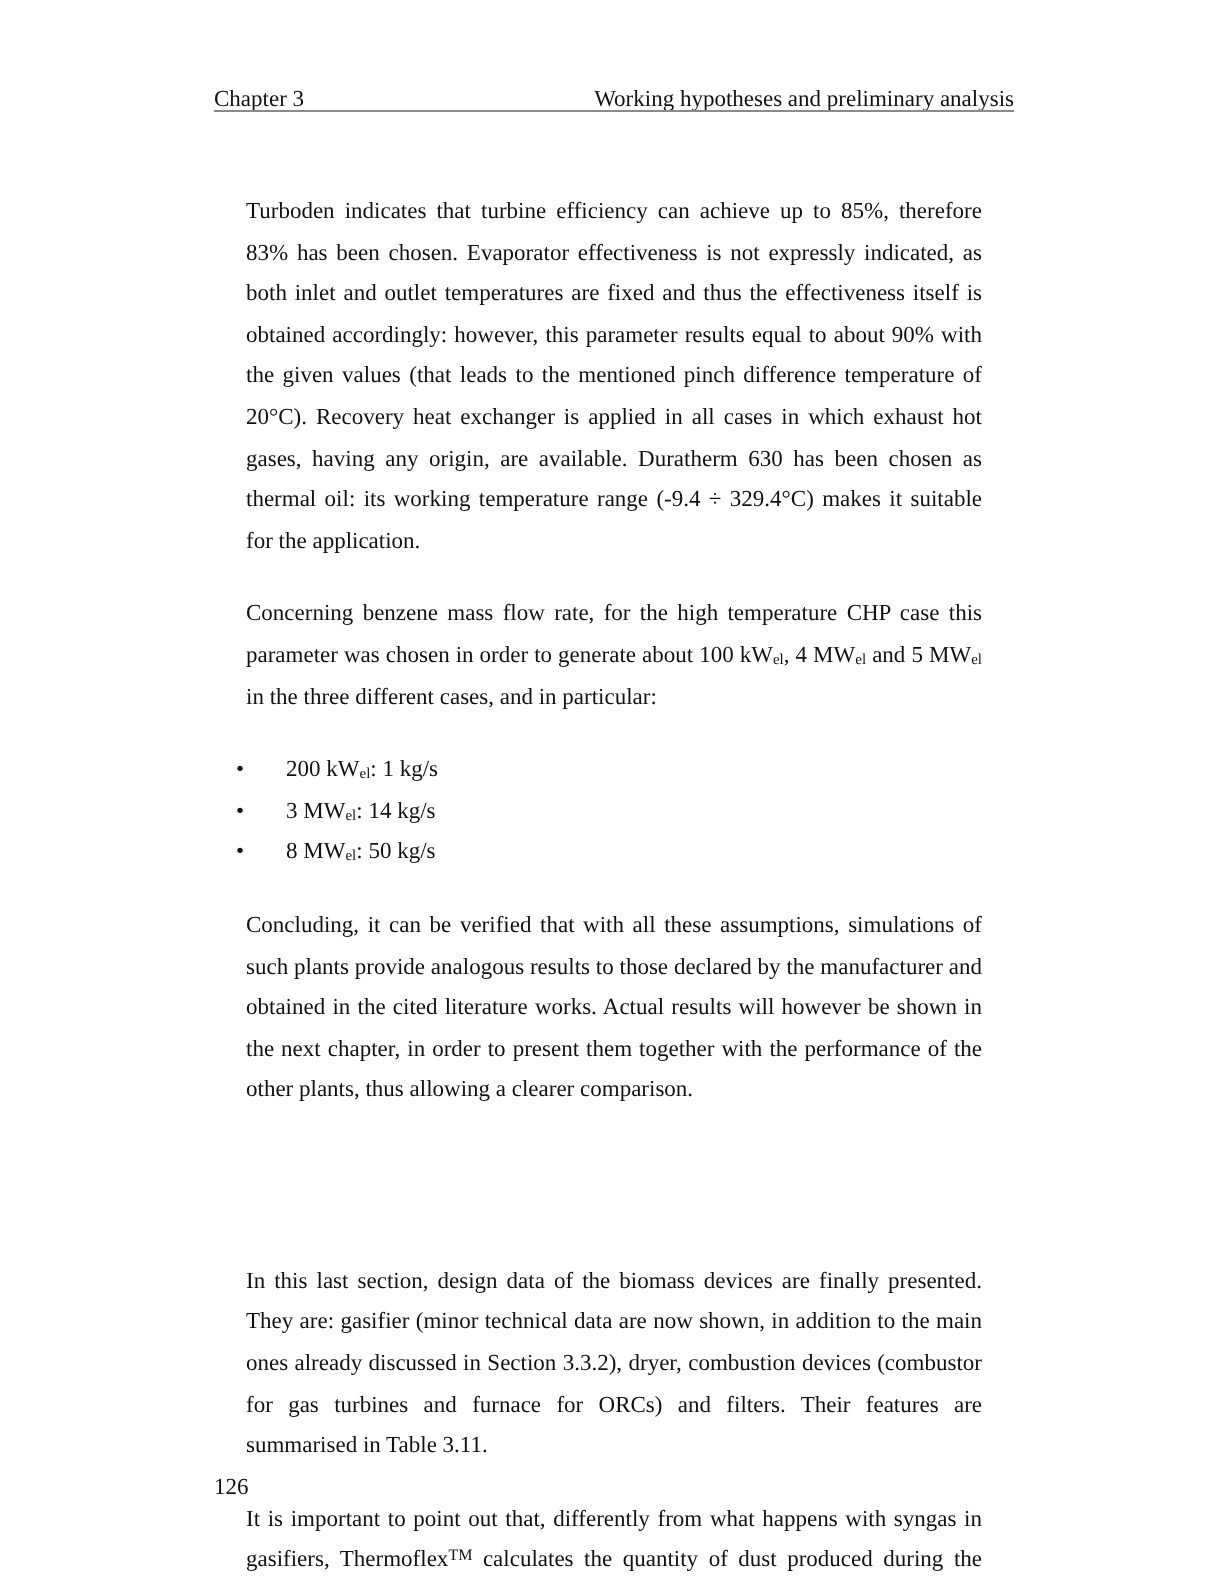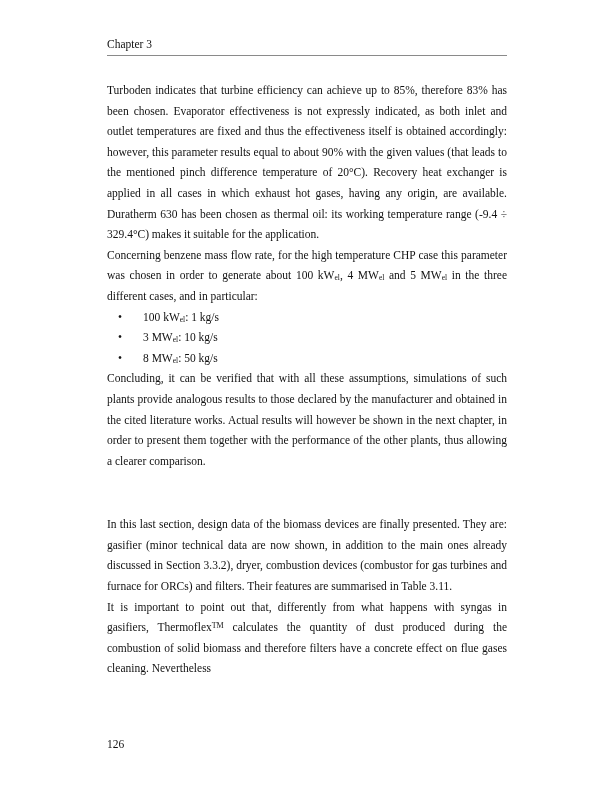--- a/index.html
+++ b/index.html
@@ -17,40 +17,40 @@
     }
     .header {
       position: absolute;
       left: 107px;
       top: 38px;
       width: 400px;
       height: 18px;
       font-size: 11.5px;
       display: flex;
       justify-content: space-between;
-      align-items: flex-start;
+      align-items: flex-end;
     }
     .header-rule {
       position: absolute;
       left: 107px;
       top: 55px;
       width: 400px;
       height: 0;
       border-top: 1px solid #8a8a8a;
     }
     .body-text {
       position: absolute;
       left: 107px;
       top: 80px;
       width: 400px;
       font-size: 11.5px;
       line-height: 20.6px;
     }
     .para {
-      margin: 0;
+      margin: 16px;
       text-align: justify;
     }
     .bullets {
       margin: 0;
       padding: 0;
       list-style: none;
     }
     .bullets li {
       position: relative;
       padding-left: 36px;
@@ -80,36 +80,37 @@
       top: 738px;
       font-size: 11.5px;
     }
     .tm { font-size: 8px; vertical-align: 3px; line-height: 0; }
   </style>
 </head>
 <body>
 
 <div class="header">
   <span>Chapter 3</span>
+  <span>Working hypotheses and preliminary analysis</span>
 </div>
 <div class="header-rule"></div>
 
 <div class="body-text">
   <p class="para">Turboden indicates that turbine efficiency can achieve up to 85%, therefore 83% has been chosen. Evaporator effectiveness is not expressly indicated, as both inlet and outlet temperatures are fixed and thus the effectiveness itself is obtained accordingly: however, this parameter results equal to about 90% with the given values (that leads to the mentioned pinch difference temperature of 20°C). Recovery heat exchanger is applied in all cases in which exhaust hot gases, having any origin, are available. Duratherm 630 has been chosen as thermal oil: its working temperature range (-9.4 ÷ 329.4°C) makes it suitable for the application.</p>
 
   <p class="para"><span>Concerning benzene mass flow rate, for the high temperature CHP case this parameter was chosen in order to generate about 100 kW</span><sub>el</sub><span>, 4 MW</span><sub>el</sub><span> and 5 MW</span><sub>el</sub><span> in the three different cases, and in particular:</span></p>
 
   <ul class="bullets">
     <li>
       <span class="dot">•</span>
-      <span>100 kW</span><sub>el</sub><span>: 1 kg/s</span>
+      <span>200 kW</span><sub>el</sub><span>: 1 kg/s</span>
     </li>
     <li>
       <span class="dot">•</span>
-      <span>3 MW</span><sub>el</sub><span>: 10 kg/s</span>
+      <span>3 MW</span><sub>el</sub><span>: 14 kg/s</span>
     </li>
     <li>
       <span class="dot">•</span>
       <span>8 MW</span><sub>el</sub><span>: 50 kg/s</span>
     </li>
   </ul>
 
 
   <p class="para">Concluding, it can be verified that with all these assumptions, simulations of such plants provide analogous results to those declared by the manufacturer and obtained in the cited literature works. Actual results will however be shown in the next chapter, in order to present them together with the performance of the other plants, thus allowing a clearer comparison.</p>
 

